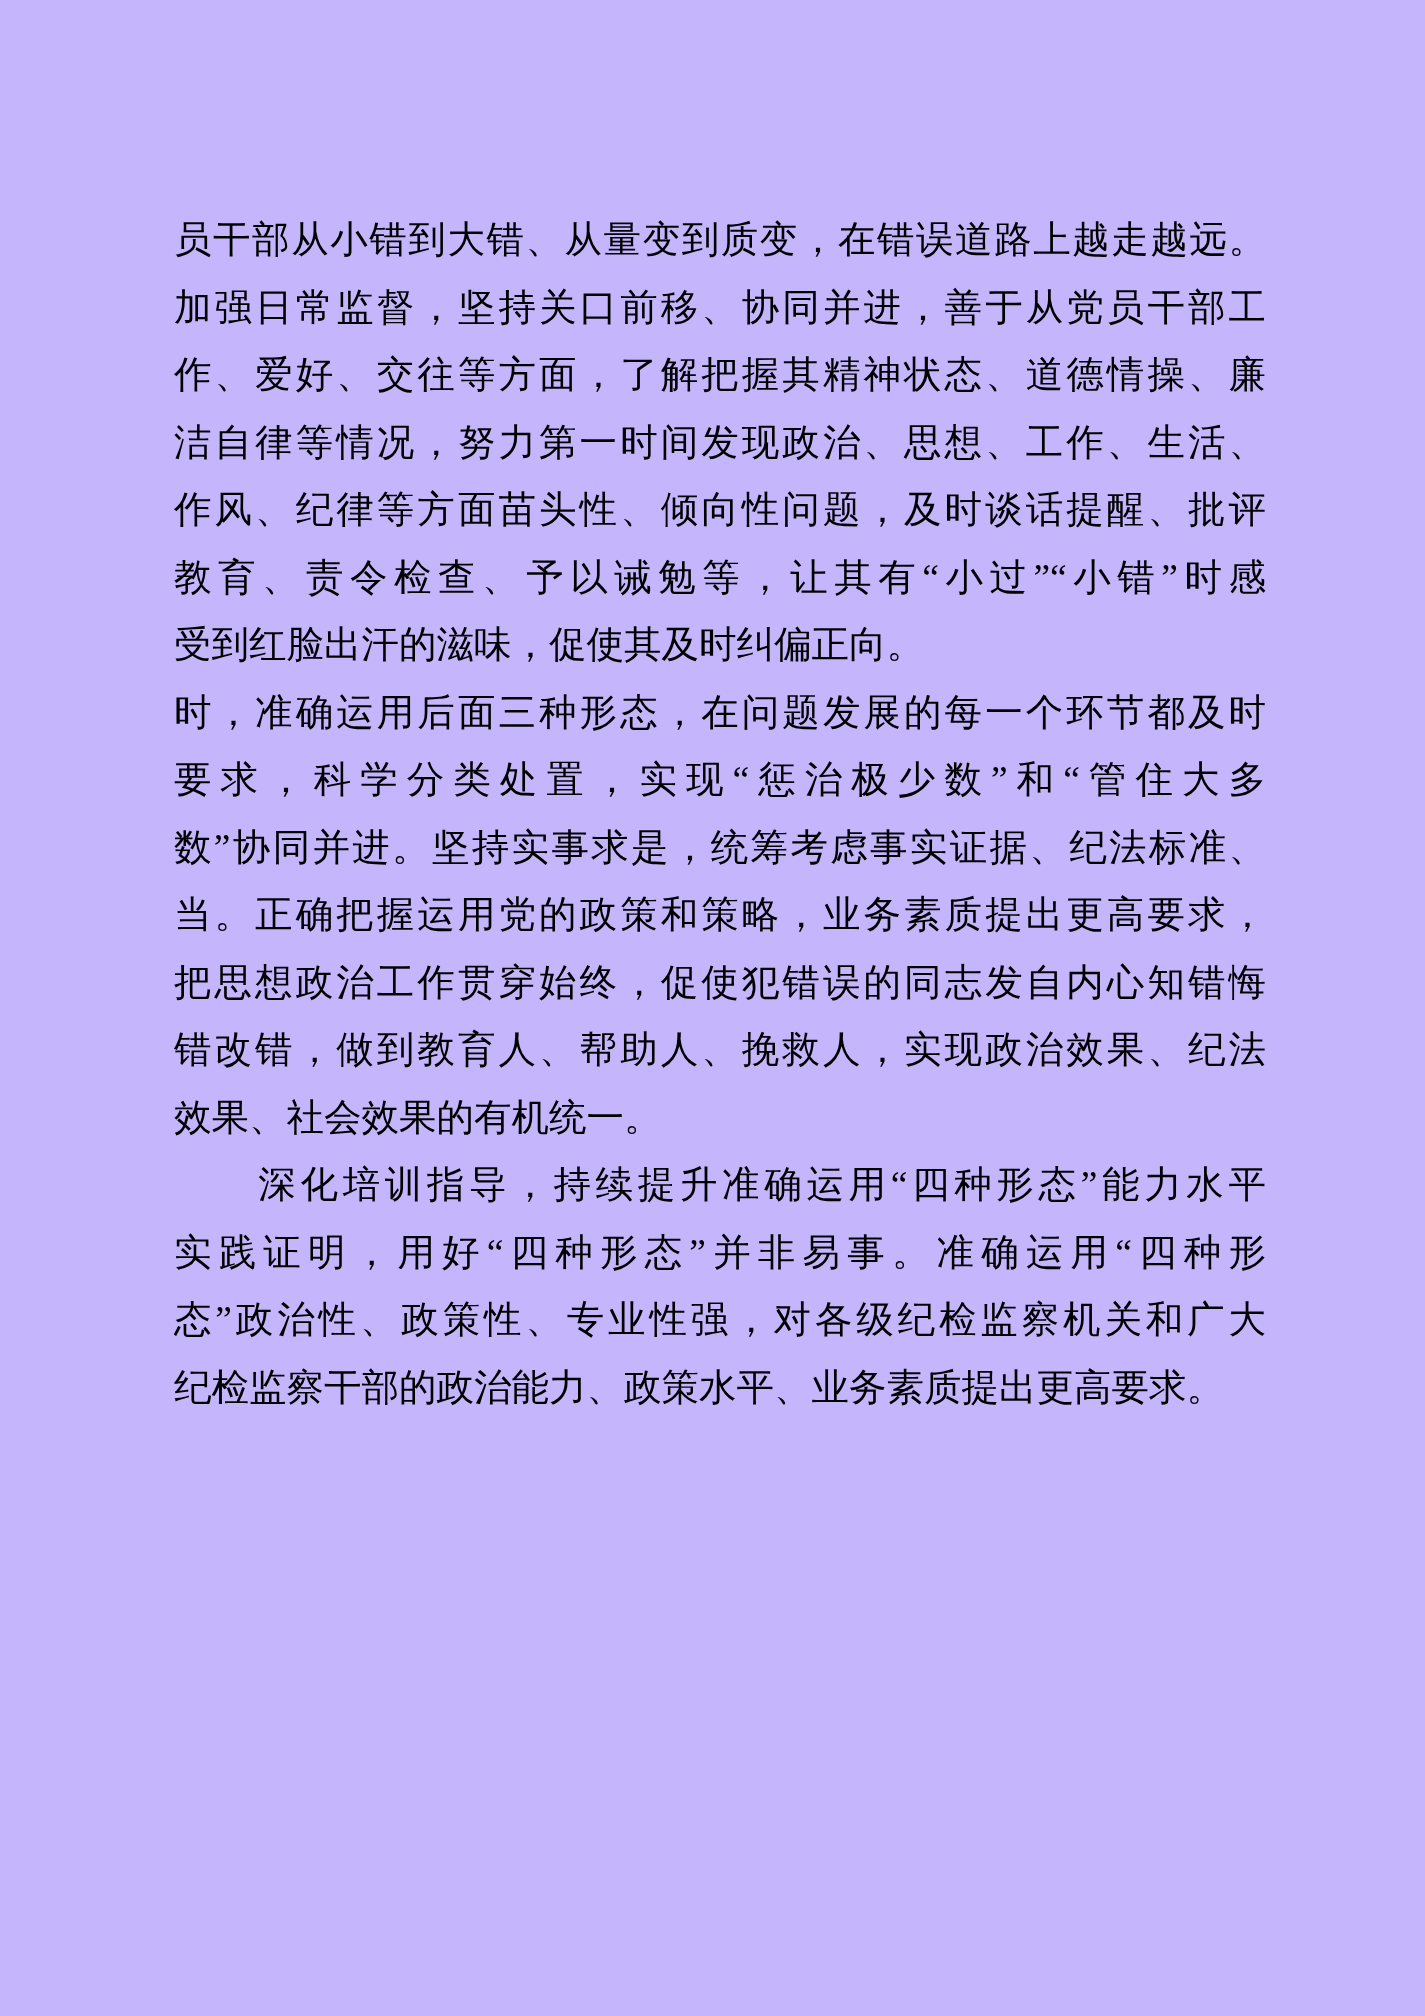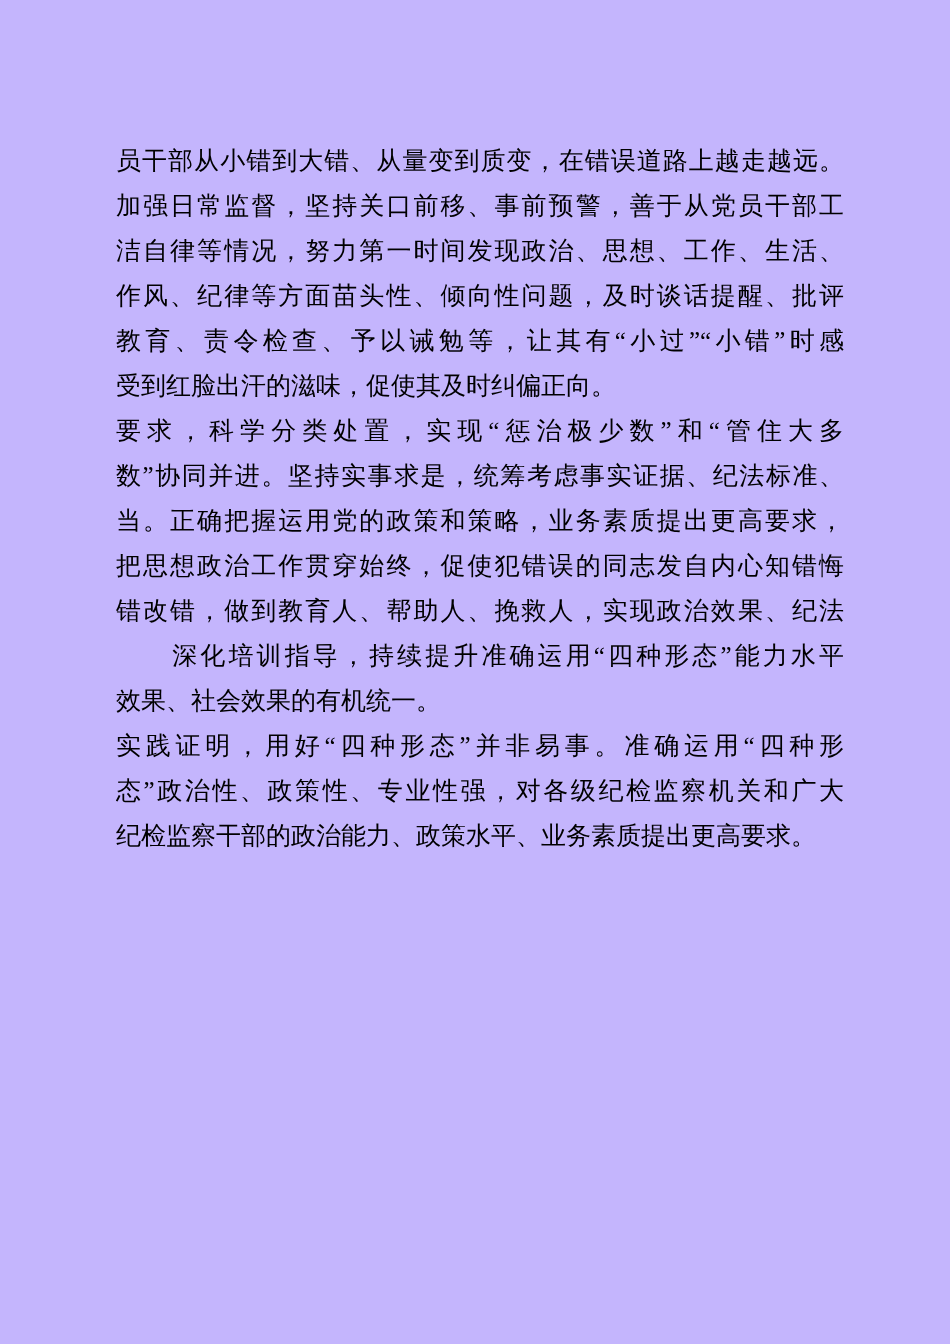--- a/index.html
+++ b/index.html
@@ -34,29 +34,31 @@
   .line.para-end {
     text-align-last: left;
   }
 </style>
 </head>
 <body>
 
 <div class="page">
   <div class="text-block" style="color: rgb(0, 0, 0);">
       <div class="line">员干部从小错到大错、从量变到质变，在错误道路上越走越远。</div>
-      <div class="line">加强日常监督，坚持关口前移、事前预警，善于从党员干部工</div>
+      <div class="line">加强日常监督，坚持关口前移、协同并进，善于从党员干部工</div>
+      <div class="line">作、爱好、交往等方面，了解把握其精神状态、道德情操、廉</div>
       <div class="line">洁自律等情况，努力第一时间发现政治、思想、工作、生活、</div>
       <div class="line">作风、纪律等方面苗头性、倾向性问题，及时谈话提醒、批评</div>
       <div class="line">教育、责令检查、予以诫勉等，让其有“小过”“小错”时感</div>
       <div class="line para-end">受到红脸出汗的滋味，促使其及时纠偏正向。</div>
+      <div class="line">时，准确运用后面三种形态，在问题发展的每一个环节都及时</div>
       <div class="line">要求，科学分类处置，实现“惩治极少数”和“管住大多</div>
       <div class="line">数”协同并进。坚持实事求是，统筹考虑事实证据、纪法标准、</div>
       <div class="line">当。正确把握运用党的政策和策略，业务素质提出更高要求，</div>
       <div class="line">把思想政治工作贯穿始终，促使犯错误的同志发自内心知错悔</div>
       <div class="line">错改错，做到教育人、帮助人、挽救人，实现政治效果、纪法</div>
+      <div class="line para-end">效果、社会效果的有机统一。</div>
       <div class="line">　　深化培训指导，持续提升准确运用“四种形态”能力水平</div>
-      <div class="line para-end">效果、社会效果的有机统一。</div>
       <div class="line">实践证明，用好“四种形态”并非易事。准确运用“四种形</div>
       <div class="line">态”政治性、政策性、专业性强，对各级纪检监察机关和广大</div>
       <div class="line para-end">纪检监察干部的政治能力、政策水平、业务素质提出更高要求。</div>
     </div>
 </div>
 
 </body></html>

